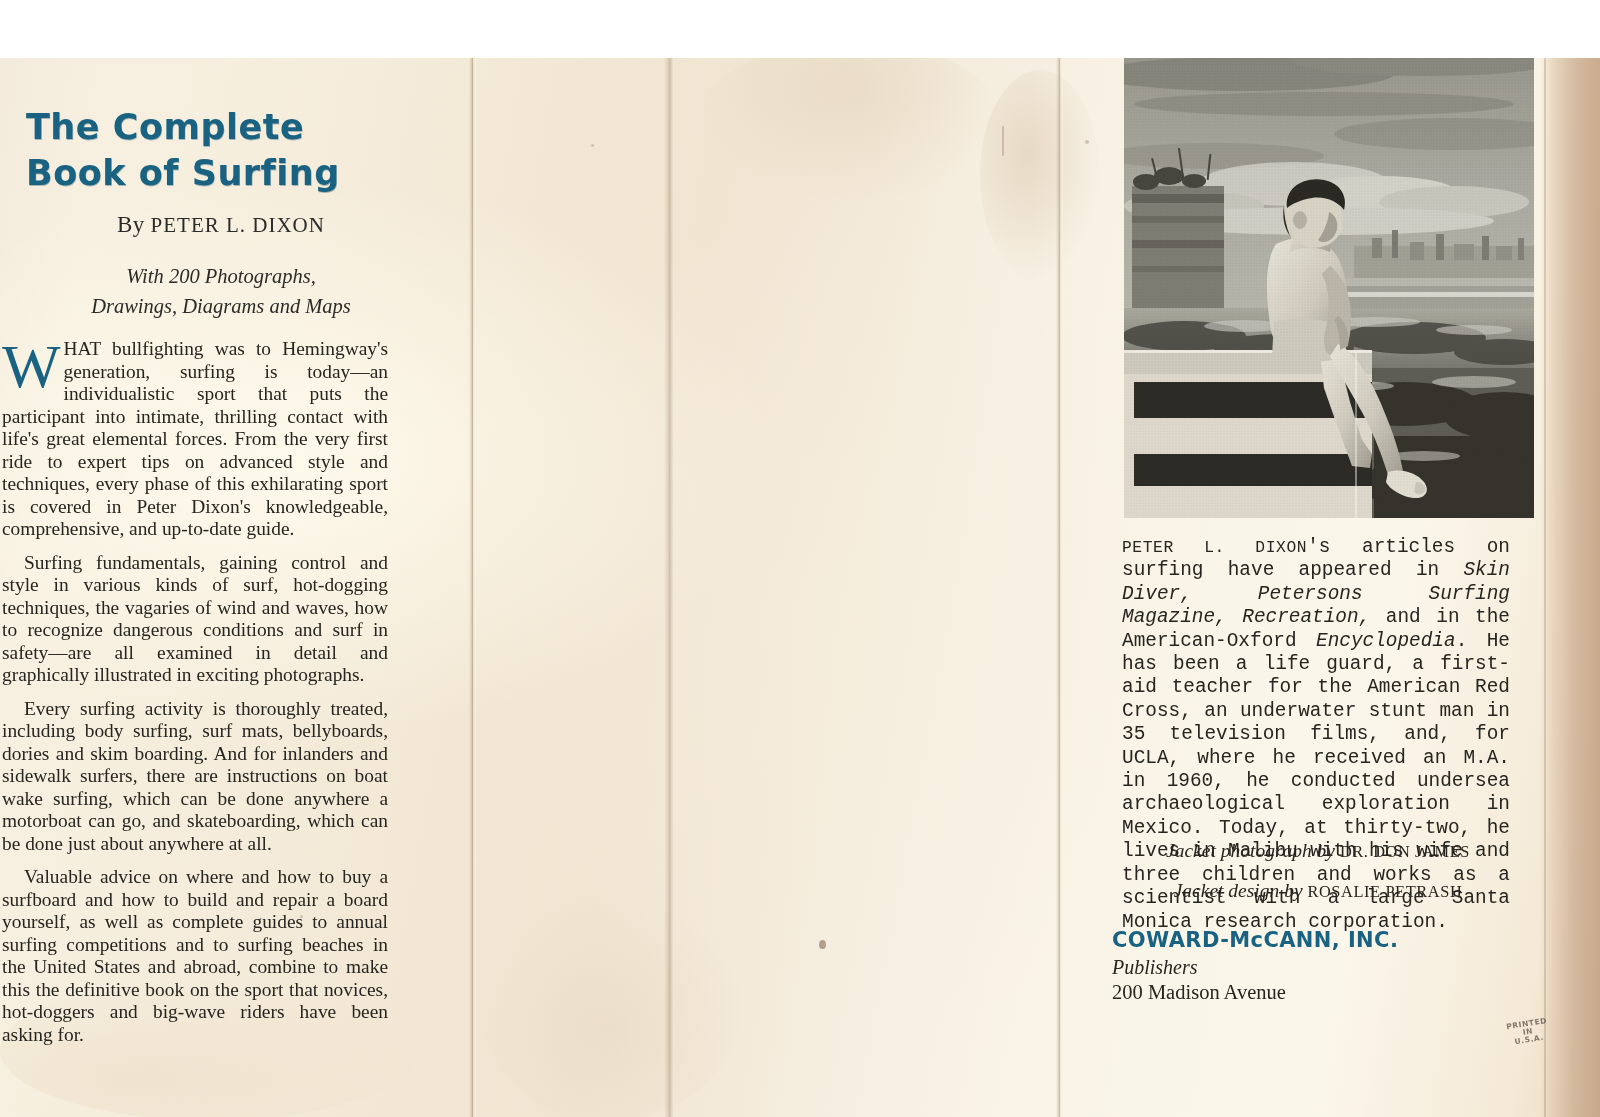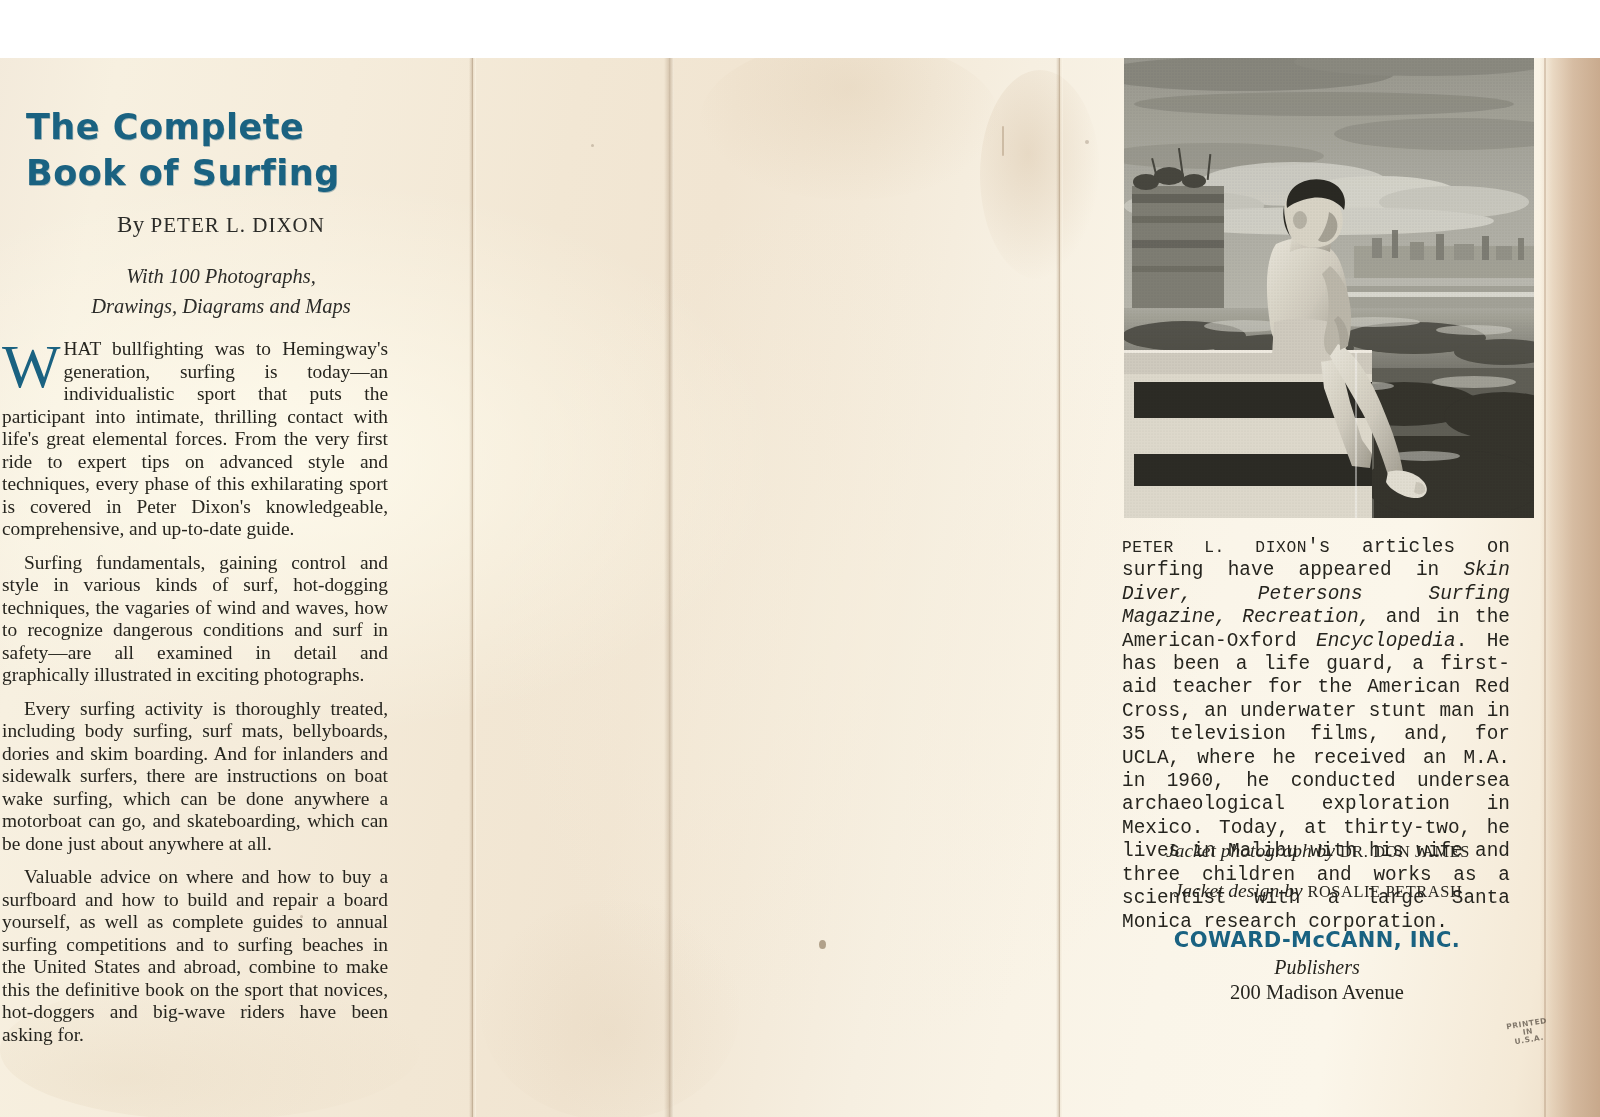--- a/index.html
+++ b/index.html
@@ -224,21 +224,20 @@
     color: #26251f;
   }
   .credits .line { margin-bottom: 18px; font-style: italic; }
   .credits .line .sc { font-style: normal; }
 
   .publisher {
     position: absolute;
     left: 52px;
     top: 928px;
     width: 410px;
-    text-align: center;
   }
   .pub-name {
     font-family: "DejaVu Sans", sans-serif;
     font-weight: bold;
     font-size: 21px;
     letter-spacing: 0.4px;
     color: #1a6281;
     margin-bottom: 4px;
   }
   .pub-sub {
@@ -313,21 +312,21 @@
     <div class="title-block">
       <div class="title-line">The Complete</div>
       <div class="title-line">Book of Surfing</div>
     </div>
 
     <div class="byline">
       <span class="prefix">By </span><span class="nm">PETER L. DIXON</span>
     </div>
 
     <div class="subtitle">
-      <div>With 100 Photographs,</div>
+      <div>With 200 Photographs,</div>
       <div>Drawings, Diagrams and Maps</div>
     </div>
 
     <div class="flap-body">
       <p class="first"><span class="dropcap">W</span><span>HAT bullfighting was to Hemingway's generation, surfing is today—an individualistic sport that puts the participant into intimate, thrilling contact with life's great elemental forces. From the very first ride to expert tips on advanced style and techniques, every phase of this exhilarating sport is covered in Peter Dixon's knowledgeable, comprehensive, and up-to-date guide.</span></p>
       <p>Surfing fundamentals, gaining control and style in various kinds of surf, hot-dogging techniques, the vagaries of wind and waves, how to recognize dangerous conditions and surf in safety—are all examined in detail and graphically illustrated in exciting photographs.</p>
       <p>Every surfing activity is thoroughly treated, including body surfing, surf mats, bellyboards, dories and skim boarding. And for inlanders and sidewalk surfers, there are instructions on boat wake surfing, which can be done anywhere a motorboat can go, and skateboarding, which can be done just about anywhere at all.</p>
       <p>Valuable advice on where and how to buy a surfboard and how to build and repair a board yourself, as well as complete guides to annual surfing competitions and to surfing beaches in the United States and abroad, combine to make this the definitive book on the sport that novices, hot-doggers and big-wave riders have been asking for.</p>
     </div>
   </div>

